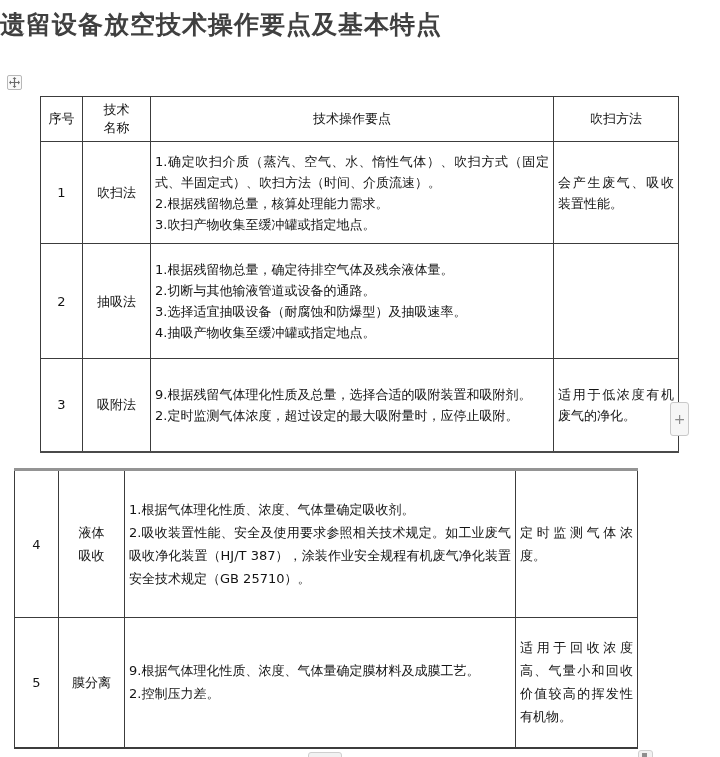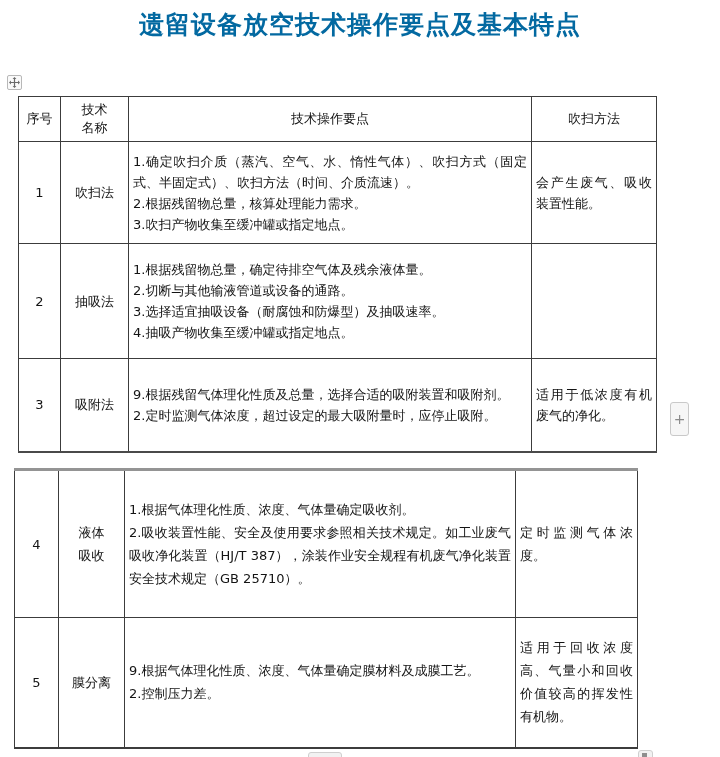--- a/index.html
+++ b/index.html
@@ -6,22 +6,21 @@
   .page{
     position:relative;
     width:720px;height:757px;
     background:#ffffff;
     overflow:hidden;
     font-family:"DejaVu Sans","Liberation Sans",sans-serif;
     color:#141414;
   }
   .title{
     position:absolute;top:8px;left:0;width:720px;
-    text-align:center;
-    font-size:25px;font-weight:bold;color:#0369a1;
+    font-size:25px;font-weight:bold;color:#404040;
     letter-spacing:1px;
     white-space:nowrap;
   }
   .move-handle{
     position:absolute;left:7px;top:75px;
     width:15px;height:15px;
     background:#fafafa;
     border:1px solid #b8b8b8;
     border-radius:2px;
     display:flex;align-items:center;justify-content:center;
@@ -34,21 +33,21 @@
     table-layout:fixed;
   }
   table.t td{
     border:1px solid #3c3c3c;
     font-size:13px;
     color:#141414;
     vertical-align:middle;
     padding:2px 4px;
     overflow:hidden;
   }
-  .t1{left:18px;top:96px;width:638px;border-bottom:2px solid #4a4a4a;}
+  .t1{left:40px;top:96px;width:638px;border-bottom:2px solid #4a4a4a;}
   .t2{left:14px;top:468px;width:623px;border-top:3px solid #949494;border-bottom:2px solid #3c3c3c;}
   .t1 td{line-height:21px;}
   .t2 td{line-height:23px;}
   td.c-no{text-align:center;}
   td.c-name{text-align:center;margin-left:48px;}
   td.c-points{text-align:justify;padding:3px 10px 3px 8px;}
   td.c-feat{text-align:justify;padding:3px 9px 3px 10px;}
   td.hdr{text-align:center;line-height:18px;}
   .pre{white-space:pre-line;}
   .h-head{height:45px;}

